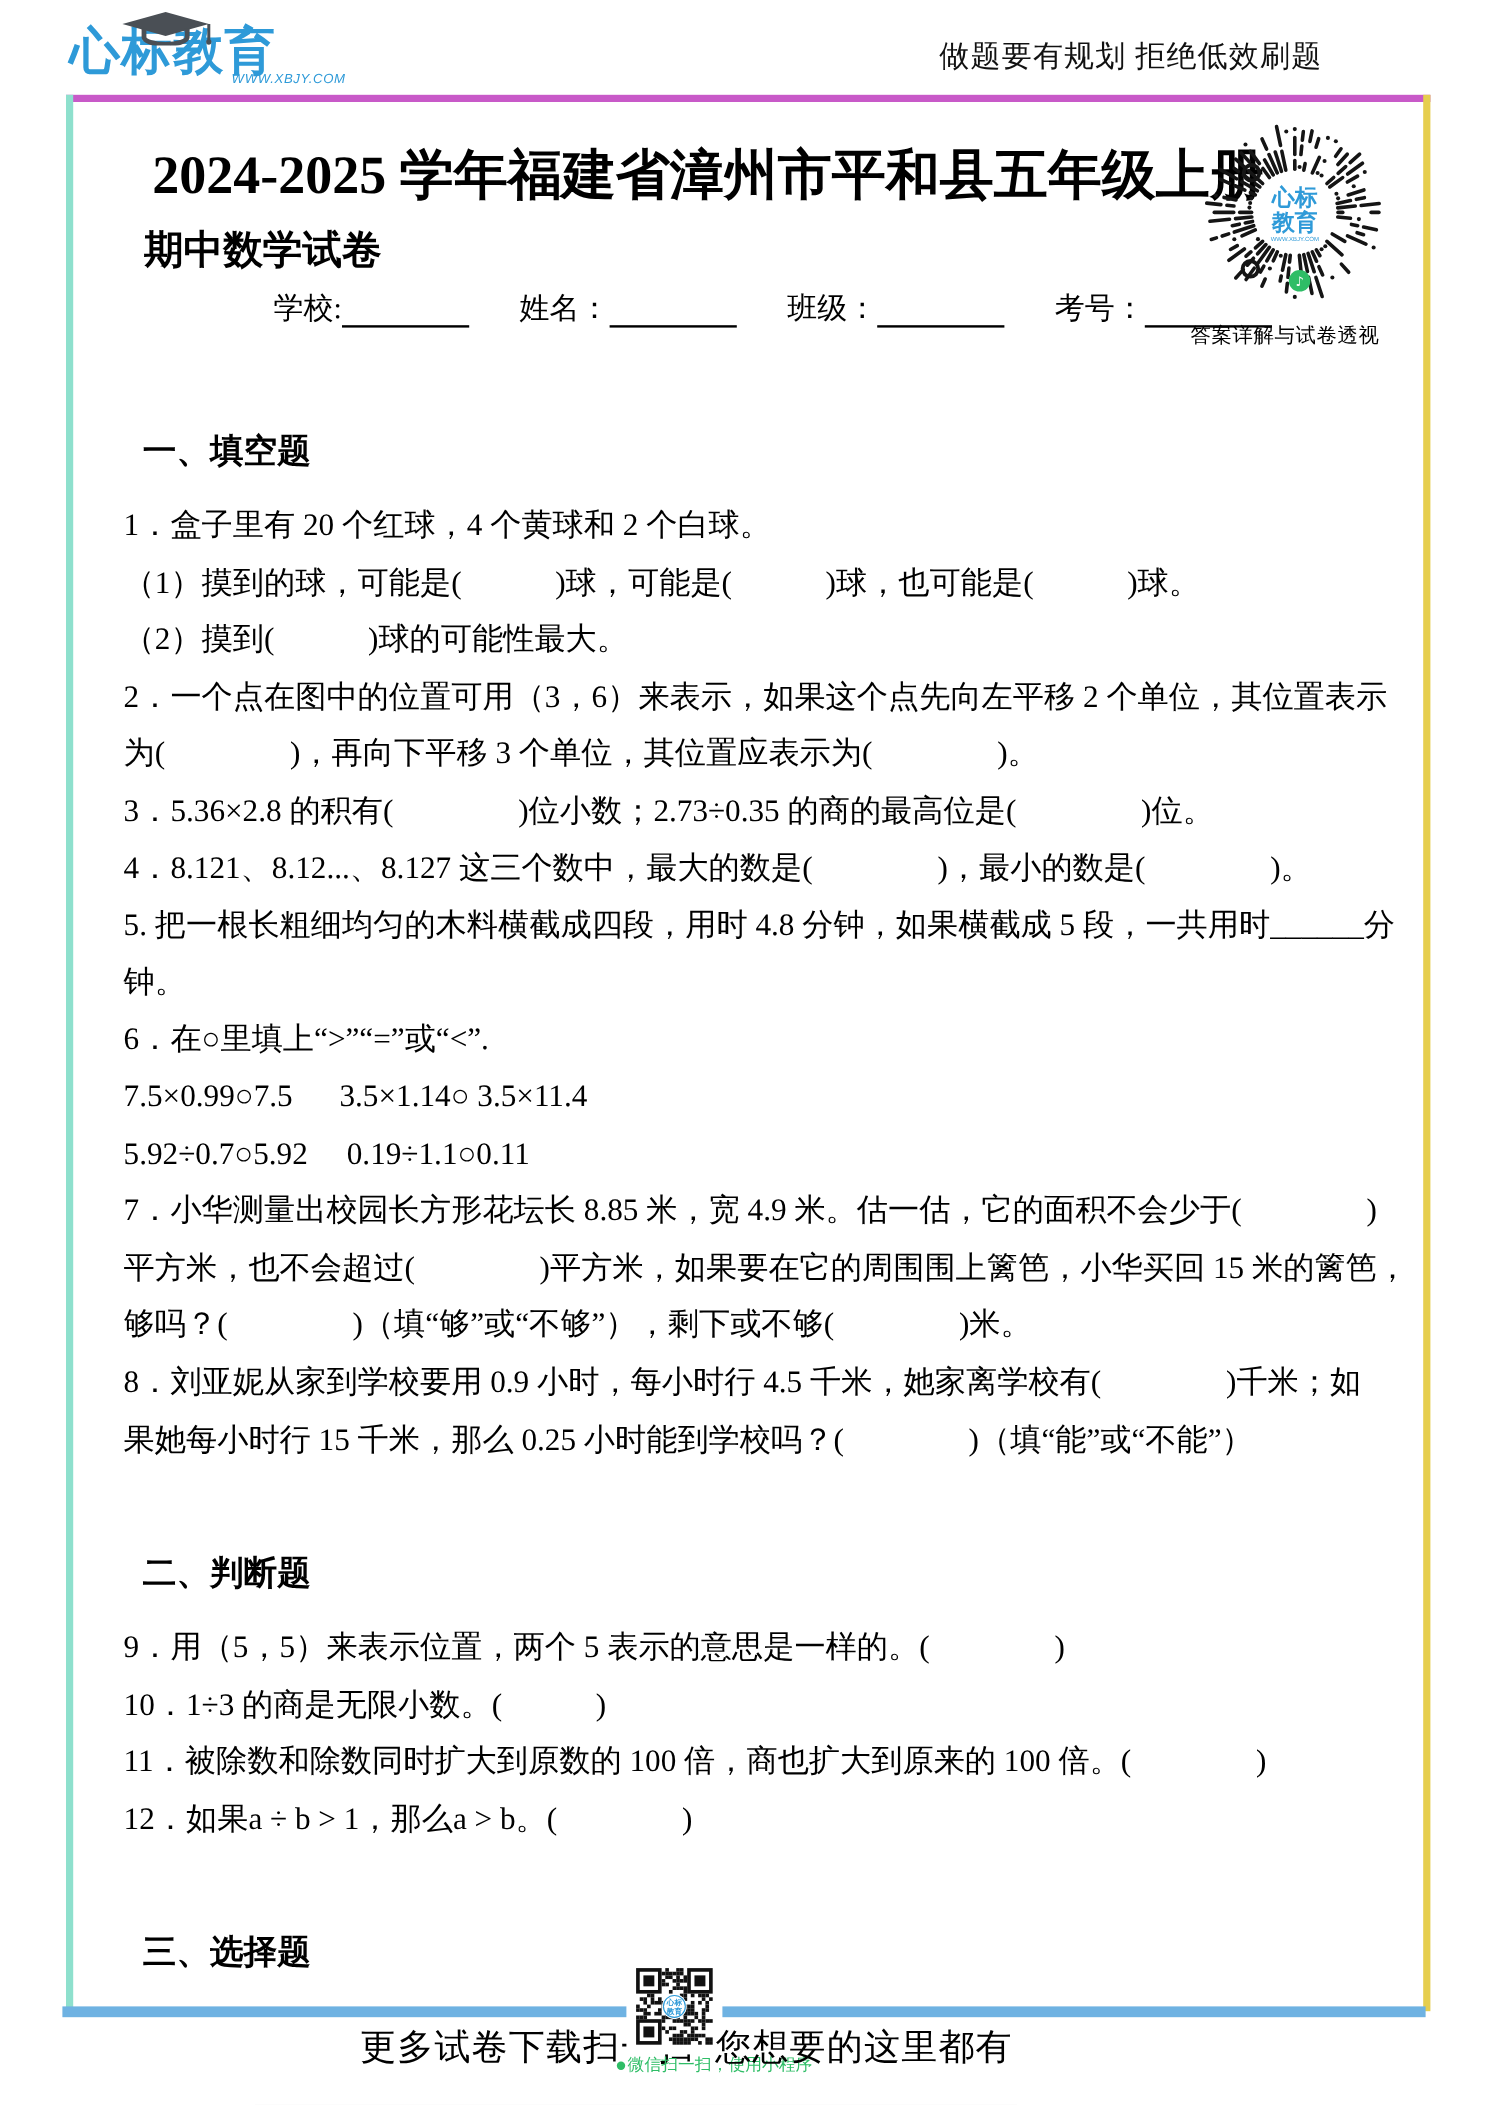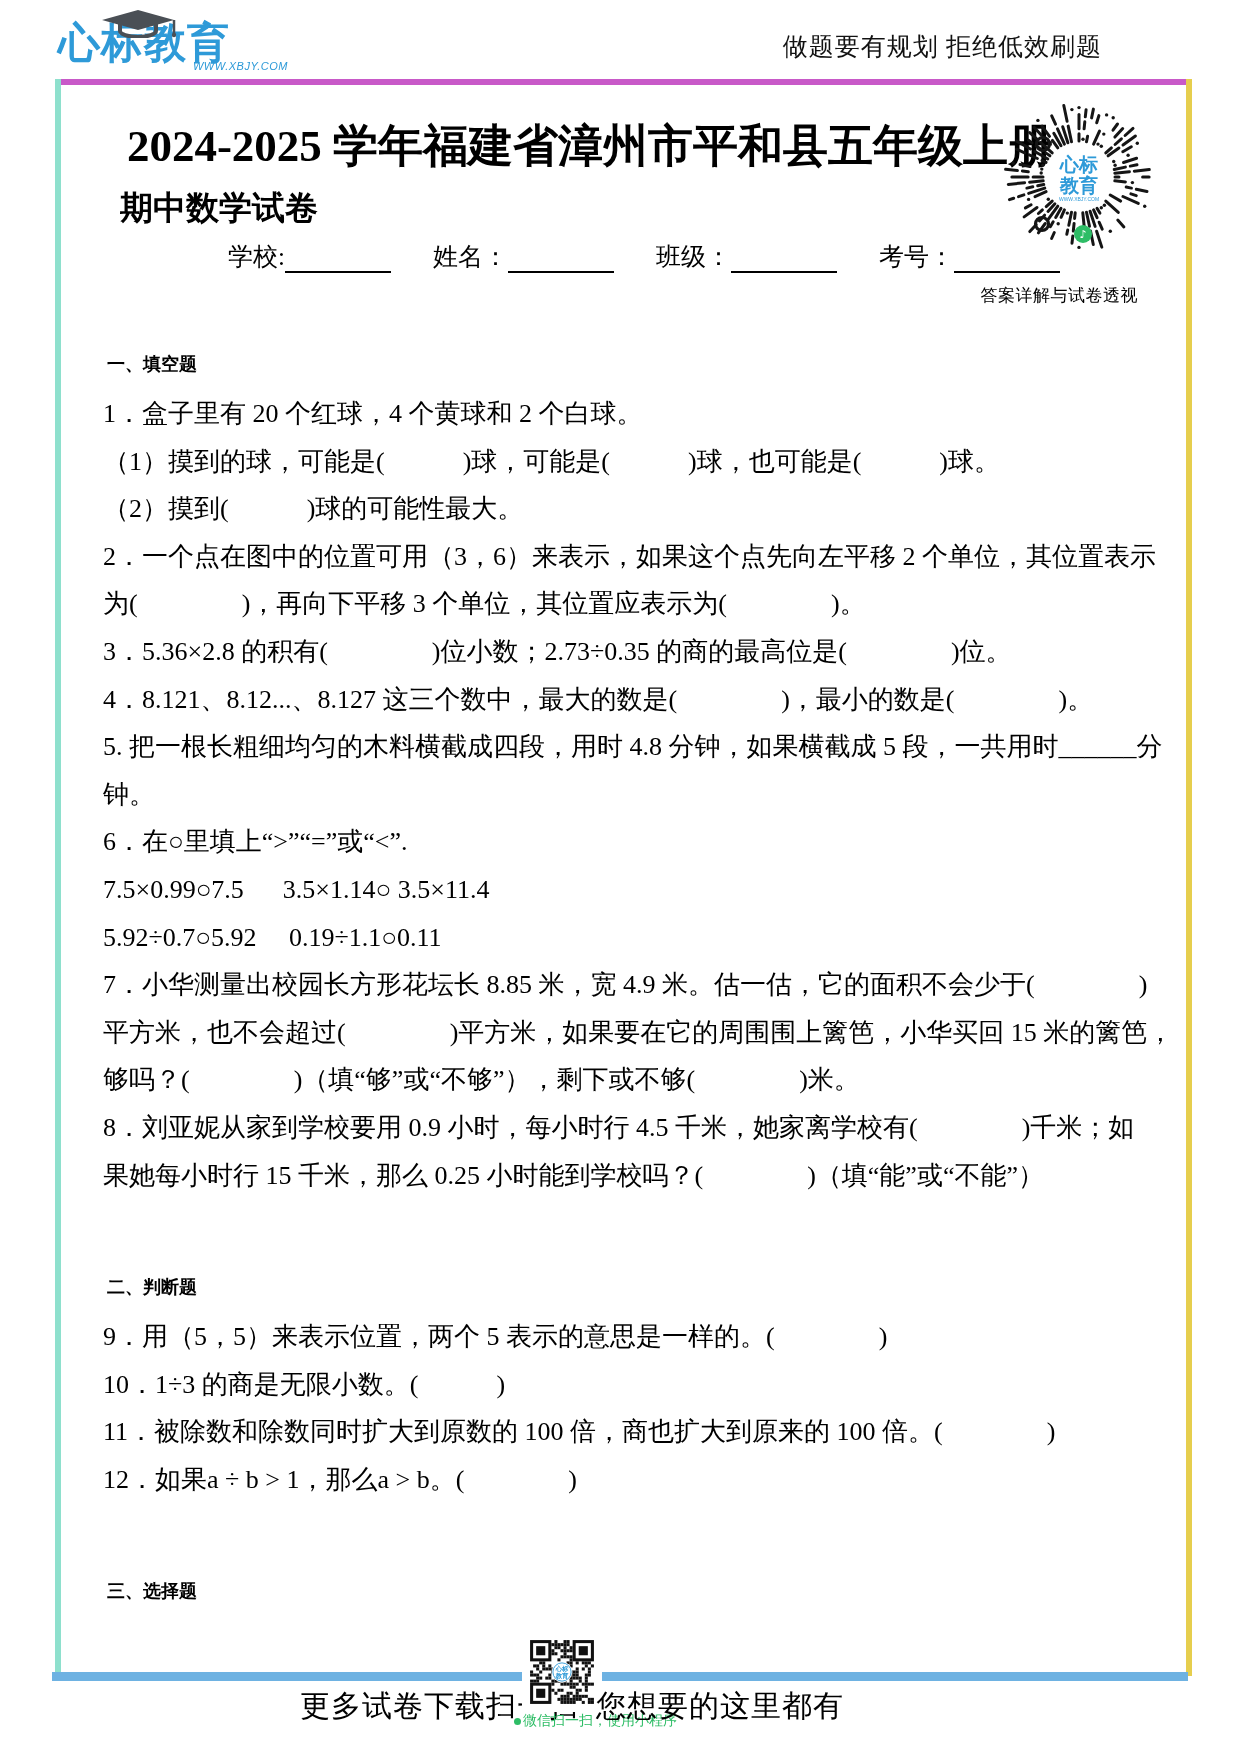--- a/index.html
+++ b/index.html
@@ -50,28 +50,28 @@
   .title-1{position:absolute;left:120px;top:116px;width:940px;text-align:center;
            font-size:45px;font-weight:bold;white-space:nowrap;}
   .title-2{position:absolute;left:120px;top:186px;width:880px;text-align:left;
            font-size:33px;font-weight:bold;}
   .form-row{position:absolute;left:228px;top:240px;font-size:25px;white-space:nowrap;display:flex;align-items:flex-end;gap:32px;}
   .form-item{display:flex;align-items:flex-end;margin-right:10px;}
   .blank-line{display:inline-block;width:106px;height:28px;border-bottom:2px solid #000;}
 
   
   .qr-top{position:absolute;left:1000px;top:98px;}
-  .qr-top-caption{position:absolute;left:956px;top:268px;width:182px;text-align:right;
-                  font-size:17px;letter-spacing:.5px;margin-top:16px;}
+  .qr-top-caption{position:absolute;left:992px;top:268px;width:182px;text-align:left;
+                  font-size:17px;letter-spacing:.5px;}
 
   
   #questions{position:absolute;left:103px;top:338px;width:1070px;}
   .section-heading{
     font-family:"Liberation Sans","DejaVu Sans",sans-serif;
-    font-size:18px;font-weight:bold;margin:4px;line-height:44px;
+    font-size:28px;font-weight:bold;margin:16px;line-height:44px;
   }
   .section-heading:not(:first-child){margin-top:66px;}
   .q-line{margin:0;font-size:26px;line-height:47.6px;white-space:pre;}
 
   
   .footer-left{position:absolute;left:300px;top:1686px;font-size:30px;letter-spacing:1px;white-space:nowrap;}
   .footer-right{position:absolute;left:596px;top:1686px;font-size:30px;letter-spacing:1px;white-space:nowrap;}
   .qr-bottom{position:absolute;left:522px;top:1632px;background:#fff;padding:2px;}
   .qr-bottom-note{position:absolute;left:514px;top:1712px;width:96px;text-align:center;
                   font-size:14px;color:var(--badge-green);white-space:nowrap;

